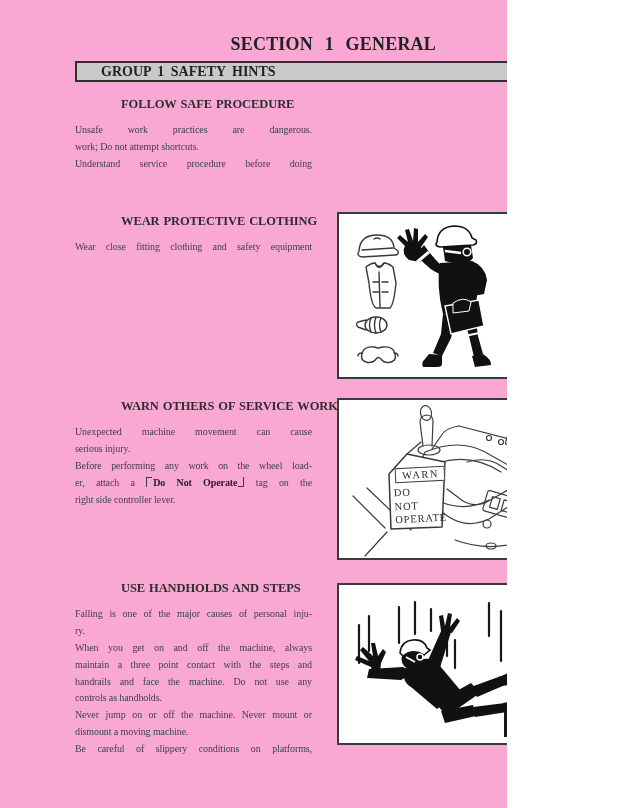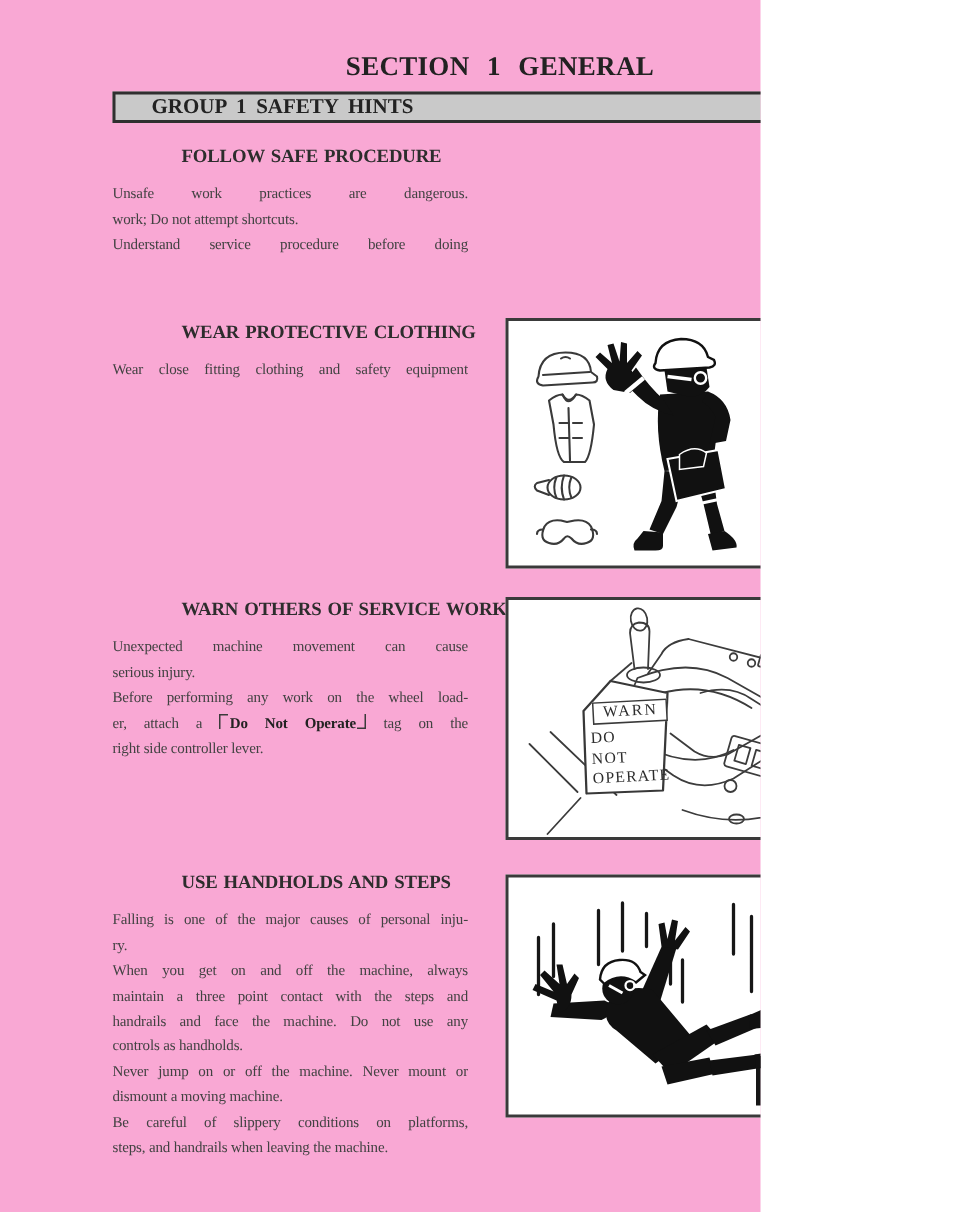--- a/index.html
+++ b/index.html
@@ -214,21 +214,20 @@
   <div class="body" style="top:606px">
     <div class="bl j">Falling is one of the major causes of personal inju-</div>
     <div class="bl">ry.</div>
     <div class="bl j">When you get on and off the machine, always</div>
     <div class="bl j">maintain a three point contact with the steps and</div>
     <div class="bl j">handrails and face the machine. Do not use any</div>
     <div class="bl">controls as handholds.</div>
     <div class="bl j">Never jump on or off the machine. Never mount or</div>
     <div class="bl">dismount a moving machine.</div>
     <div class="bl j">Be careful of slippery conditions on platforms,</div>
-    <div class="bl">steps, and handrails when leaving the machine.</div>
   </div>
 
   <div class="figbox" style="top:583px;height:158px">
     <svg width="227" height="158" viewBox="0 0 227 158">
       <g stroke="#161616" stroke-width="2.2" stroke-linecap="round">
         <path d="M20 40 v38 M30 31 v35 M60 22 v36 M76 17 v32 M92 24 v22 M108 38 v33 M116 55 v28 M150 18 v33 M162 26 v50 M174 44 v22"></path>
       </g>
       <g fill="none" stroke="#161616" stroke-width="2.5" stroke-linejoin="round">
         <path d="M198 37 h13 q4 0 4 4 v42 q0 4 -4 4 h-13"></path>
       </g>

